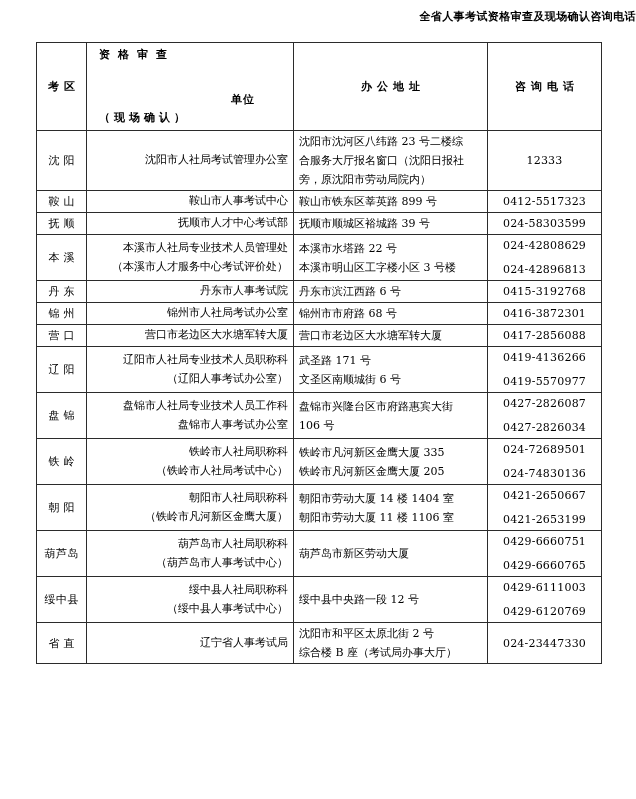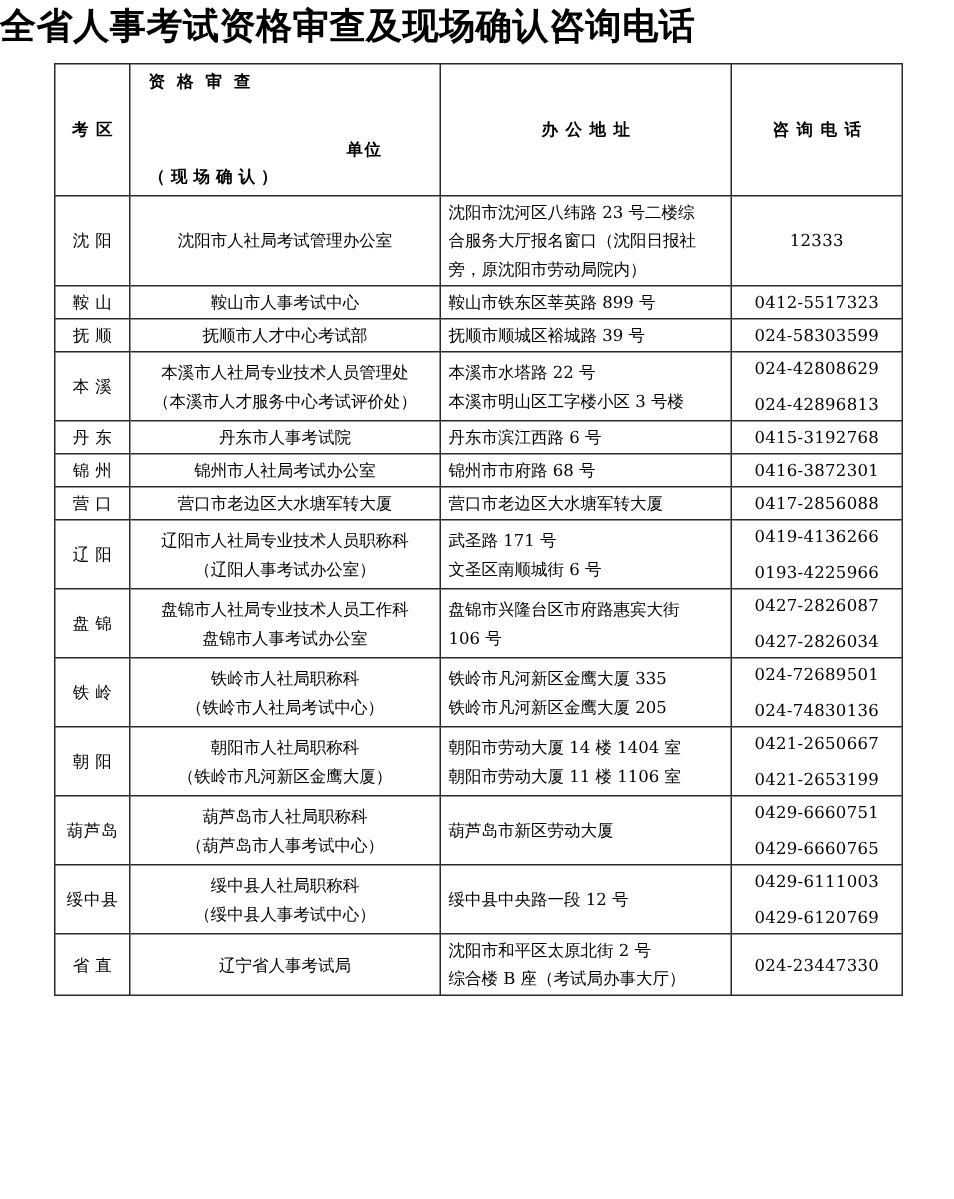--- a/index.html
+++ b/index.html
@@ -18,24 +18,24 @@
   #page {
     position: relative;
     width: 636px;
     height: 799px;
   }
   .doc-title {
     position: absolute;
     top: 6px;
     left: 0;
     width: 636px;
-    text-align: left;
+    text-align: right;
     font-family: "DejaVu Serif", "Liberation Serif", serif;
     font-weight: bold;
-    font-size: 24px;
+    font-size: 11px;
     letter-spacing: 0.4px;
     line-height: 22px;
     white-space: nowrap;
   }
   #phone-table {
     position: absolute;
     left: 36px;
     top: 42px;
     width: 565px;
     border-collapse: collapse;
@@ -94,21 +94,21 @@
   .region-cell {
     text-align: center;
     letter-spacing: 4px;
     text-indent: 4px;
     white-space: nowrap;
   }
   .region-cell.tight {
     letter-spacing: 0.5px;
     text-indent: 0.5px;
   }
-  .unit-cell { text-align: center; }
+  .unit-cell { text-align: right; font-family: Liberation Mono, monospace; }
   .addr-cell { text-align: left; }
   .phone-cell {
     text-align: center;
     white-space: nowrap;
     letter-spacing: 0.2px;
   }
   .line { display: block; }
   .line + .line { margin-top: 2px; }
   .addr-cell .line + .line { margin-top: 2px; }
   .phone-cell .line + .line { margin-top: 7px; }
@@ -233,21 +233,21 @@
           <td class="unit-cell">
             <span class="line">辽阳市人社局专业技术人员职称科</span>
             <span class="line">（辽阳人事考试办公室）</span>
           </td>
           <td class="addr-cell">
             <span class="line">武圣路 171 号</span>
             <span class="line">文圣区南顺城街 6 号</span>
           </td>
           <td class="phone-cell">
             <span class="line">0419-4136266</span>
-            <span class="line">0193-4225966</span>
+            <span class="line">0419-5570977</span>
           </td>
         </tr>
         <tr class="pad-row">
           <td class="region-cell">盘锦</td>
           <td class="unit-cell">
             <span class="line">盘锦市人社局专业技术人员工作科</span>
             <span class="line">盘锦市人事考试办公室</span>
           </td>
           <td class="addr-cell">
             <span class="line">盘锦市兴隆台区市府路惠宾大街</span>

